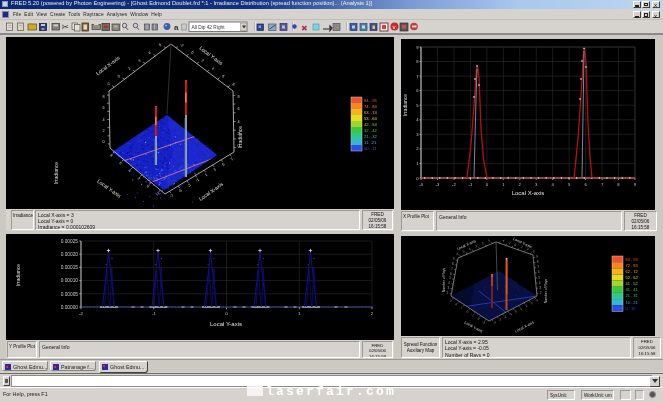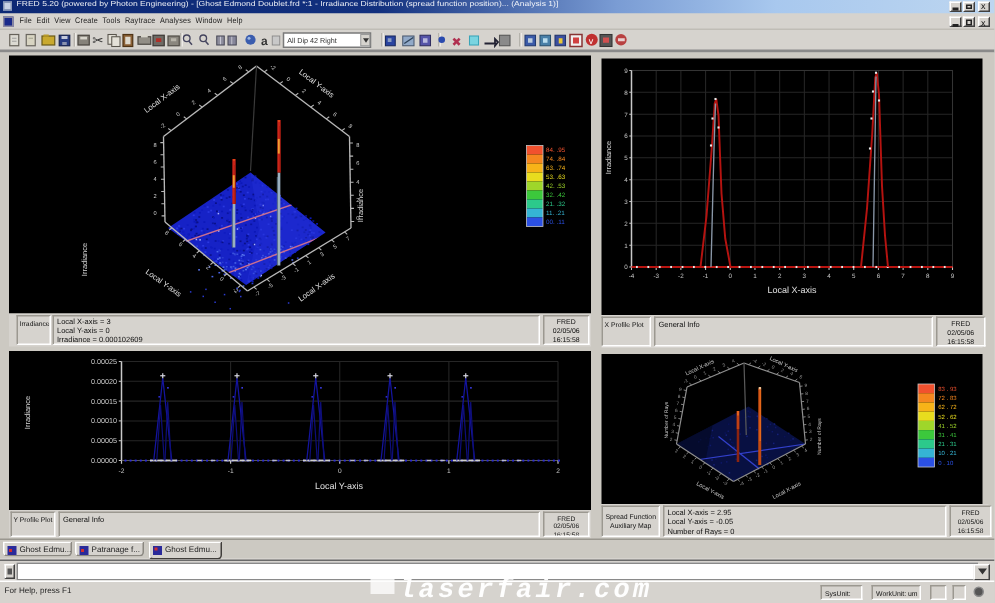--- a/index.html
+++ b/index.html
@@ -1342,13 +1342,13 @@
     </div>
     <div class="abs" style="left:0;top:387px;width:663px;height:15px;background:#d6d3ce;border-top:1px solid #fff;">
       <div class="abs" style="left:3px;top:3px;font-size:5.4px;color:#222;">For Help, press F1</div>
       <div class="cell" style="left:547px;top:2px;width:28px;height:10px;font-size:4.6px;padding:1.5px 0 0 2px;">SysUnit: mm</div>
       <div class="cell" style="left:581px;top:2px;width:33px;height:10px;font-size:4.6px;padding:1.5px 0 0 2px;">WorkUnit: um</div>
       <div class="cell" style="left:620px;top:2px;width:11px;height:10px;"></div>
       <div class="cell" style="left:635px;top:2px;width:9px;height:10px;"></div>
       <div class="abs" style="left:649px;top:3px;width:7px;height:7px;border-radius:50%;background:#555;border:1px solid #888;"></div>
     </div>
     <div class="abs" style="left:247px;top:386px;width:16px;height:10px;background:rgba(252,252,252,0.8);"></div>
-    <div class="abs" style="left:266px;top:383.5px;font-family:'Liberation Mono',monospace;font-weight:bold;font-size:18px;letter-spacing:2.2px;color:rgba(255,255,255,0.97);font-style:italic;">laserfair.com</div>
+    <div class="abs" style="left:266px;top:383.5px;font-family:'Liberation Mono',monospace;font-weight:bold;font-size:13px;letter-spacing:2.2px;color:rgba(255,255,255,0.97);">laserfair.com</div>
   </div>
 </body></html>

